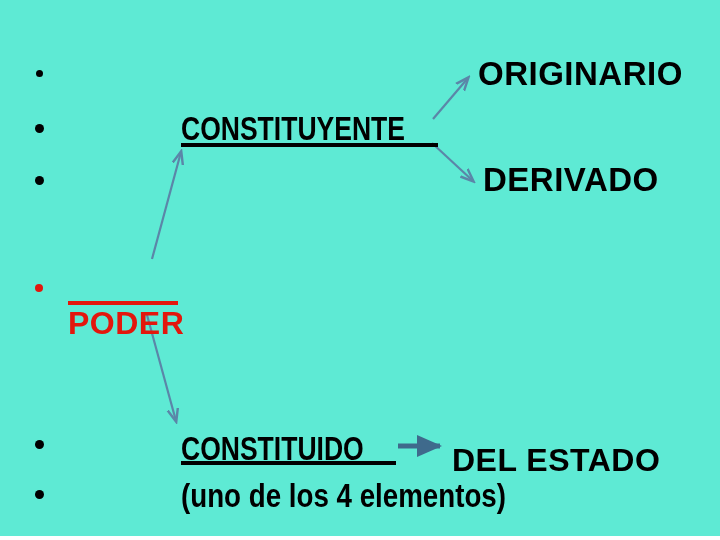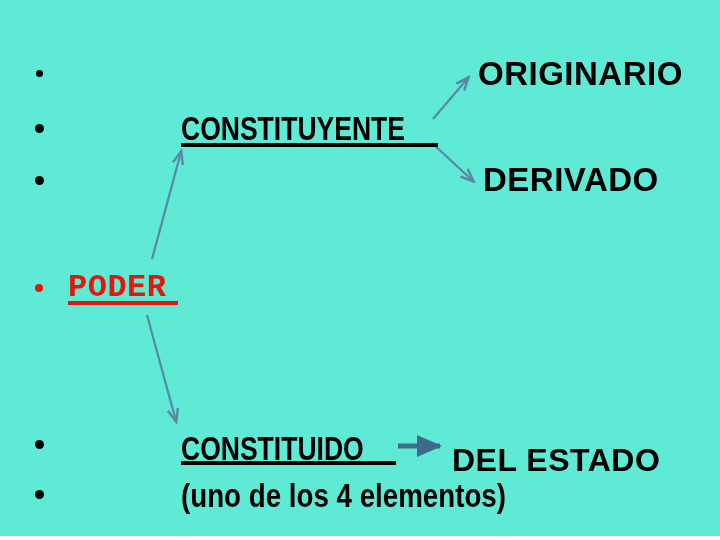--- a/index.html
+++ b/index.html
@@ -65,24 +65,25 @@
   
   .uline {
     position: absolute;
     background: #000000;
     height: 4px;
   }
   .uline.red { background: #e3170d; height: 4px; }
 
   #node-poder {
     color: #e3170d;
-    font-family: Liberation Mono, monospace;
+    font-family: Liberation Sans, sans-serif;
     font-size: 32px;
     font-weight: bold;
     letter-spacing: 0.5px;
+    margin-top: 35px;
   }
 </style>
 </head>
 <body>
 
 <div id="slide">
 
   <svg id="connectors" viewBox="0 0 720 540" width="720" height="540">
     <defs>
       <marker id="ah" markerWidth="7" markerHeight="7" refX="5.6" refY="3" orient="auto" markerUnits="strokeWidth">

